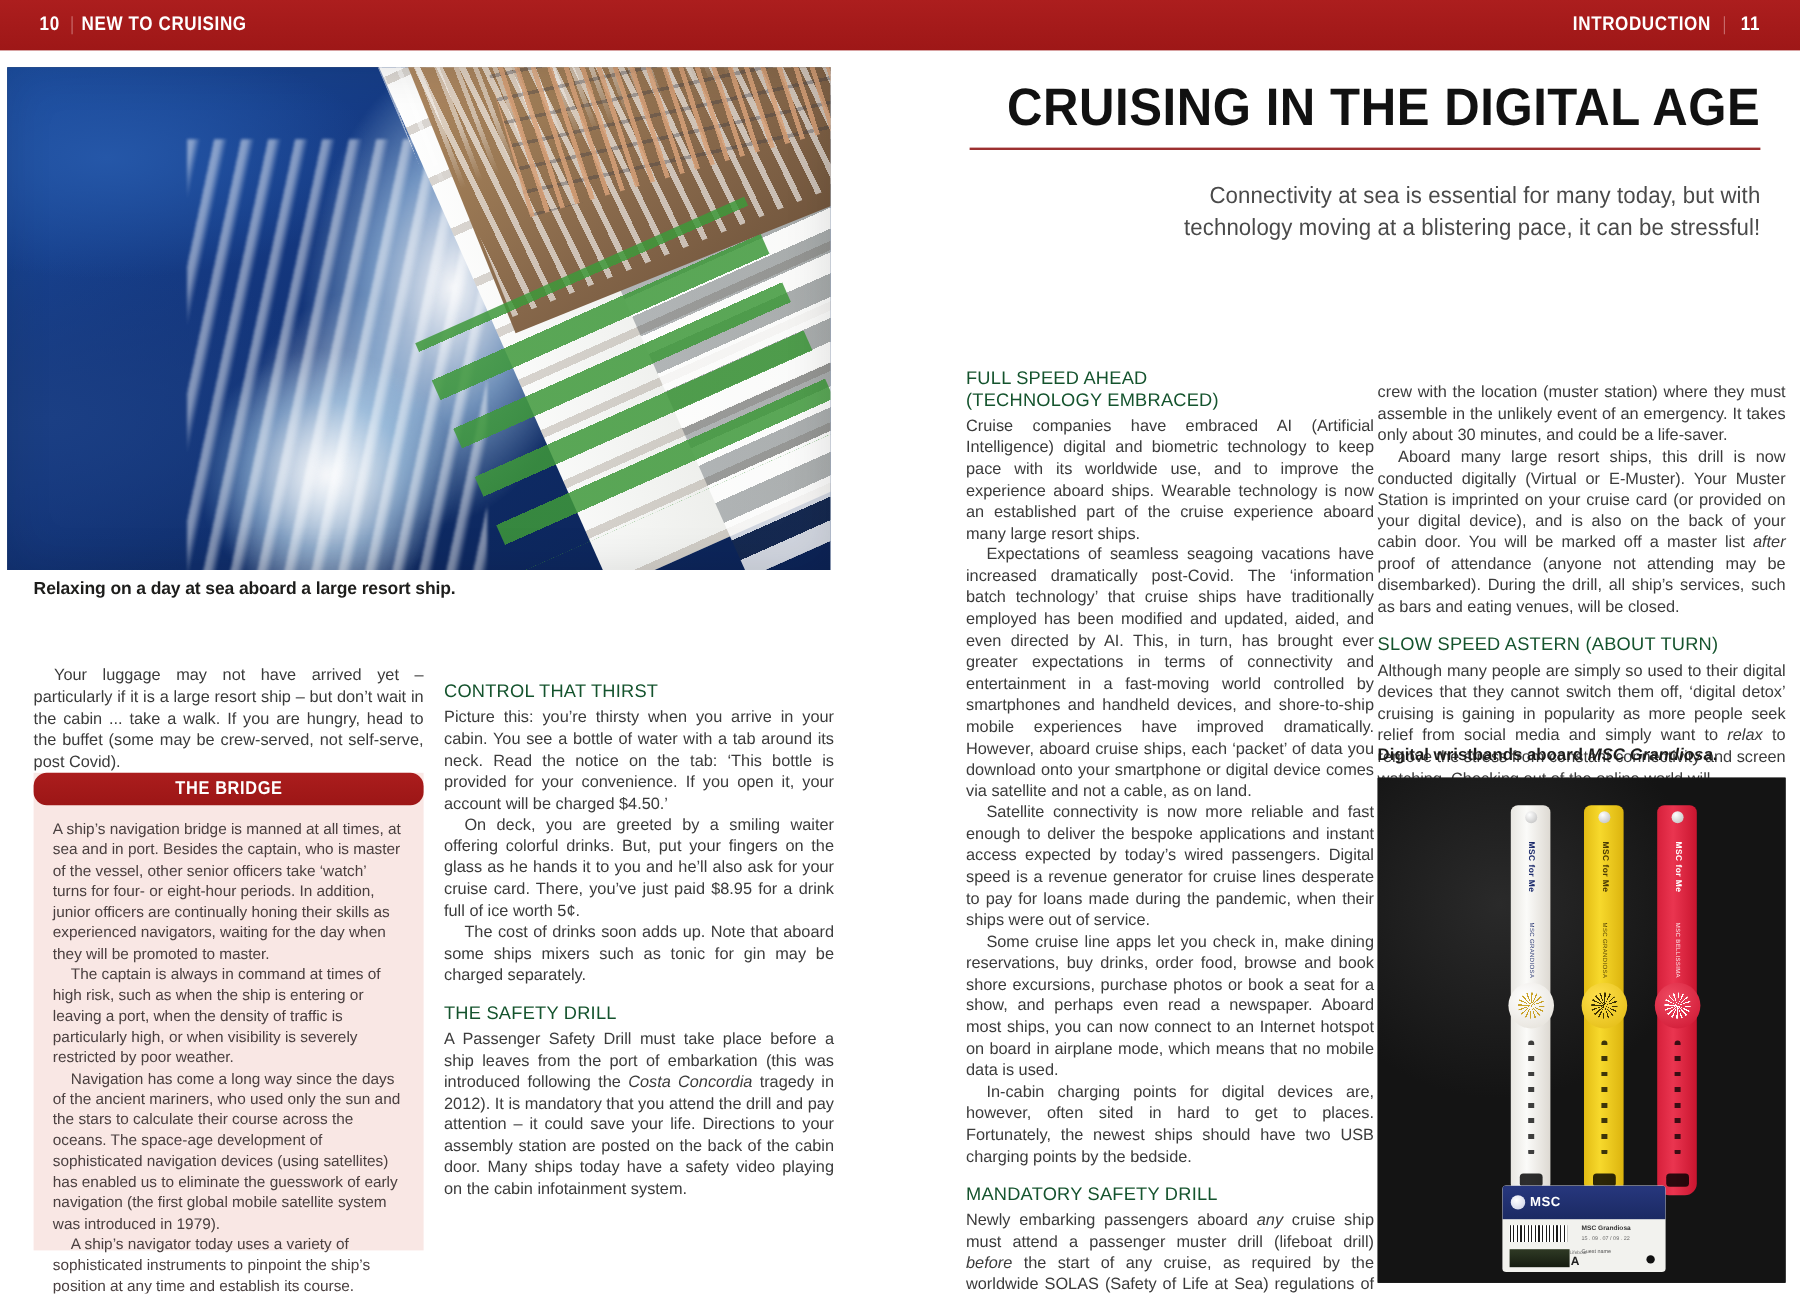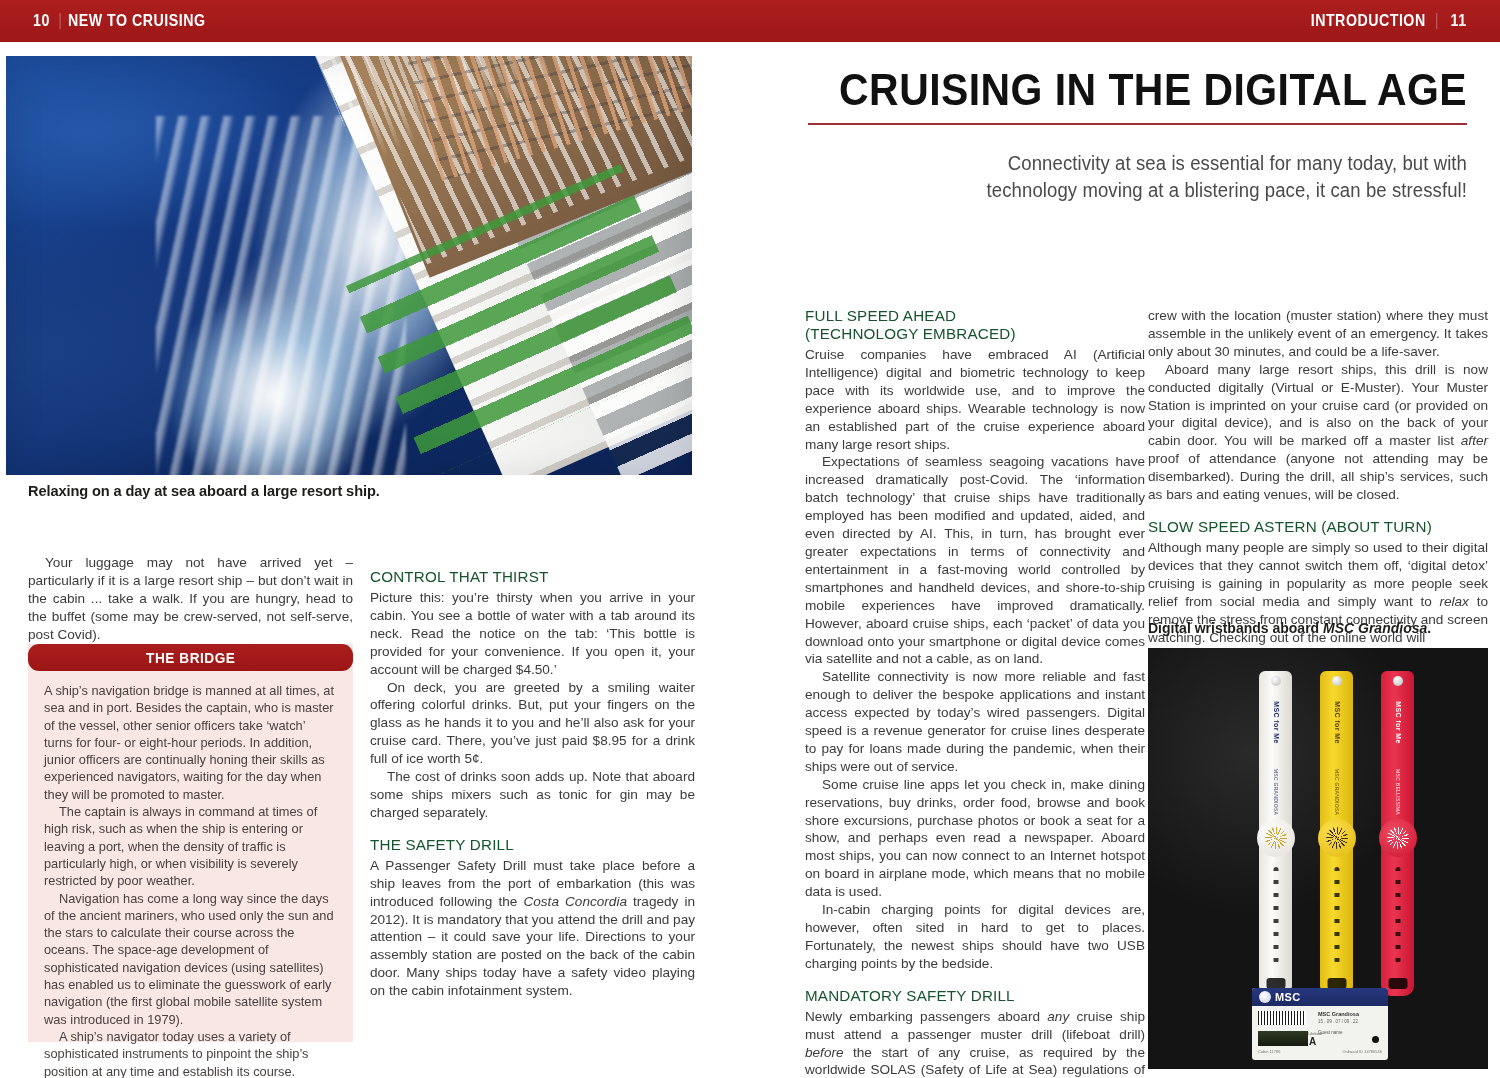--- a/index.html
+++ b/index.html
@@ -233,21 +233,21 @@
   }
 
   
   .col {
     position: absolute;
     width: 325px;
   }
   .col-l1 { left: 28px;  top: 512px; }
   .col-l2 { left: 370px; top: 512px; }
   .col-r1 { left: 55px;  top: 265px; width: 340px; }
-  .col-r2 { left: 398px; top: 265px; width: 340px; }
+  .col-r2 { left: 398px; top: 276px; width: 340px; }
 
   p.body {
     margin: 0;
     font-family: "Liberation Sans", sans-serif;
     font-size: 13.6px;
     line-height: 17.9px;
     color: #3b3b3b;
     text-align: justify;
     text-indent: 17px;
     hyphens: none;
@@ -476,21 +476,21 @@
     position: absolute;
     left: 104px;
     bottom: 9px;
     width: 136px;
     height: 72px;
     background: #f2f2ee;
     border-radius: 3px;
     overflow: hidden;
   }
   .cc-head {
-    height: 18px;
+    height: 28px;
     background: linear-gradient(180deg,#27377e 0%, #1b2a63 100%);
     display: flex;
     align-items: center;
     gap: 4px;
     padding-left: 7px;
   }
   .cc-logo {
     width: 12px; height: 12px; border-radius: 50%;
     background: radial-gradient(circle at 40% 35%, #ffffff, #c8cde5);
   }

